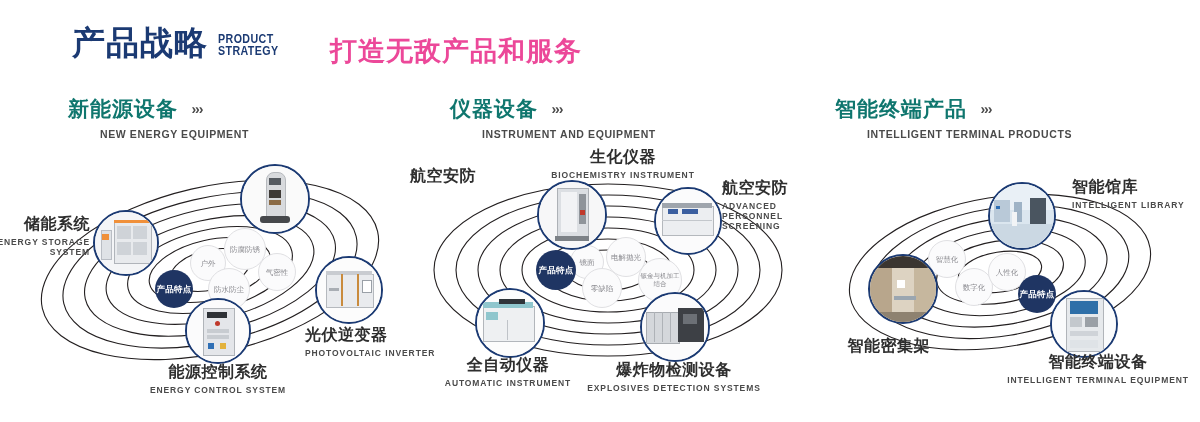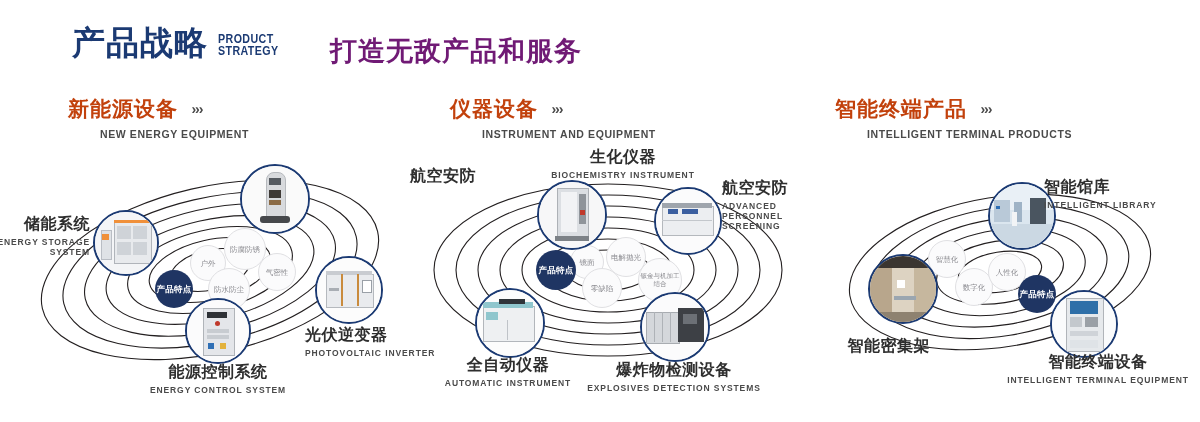--- a/index.html
+++ b/index.html
@@ -24,28 +24,28 @@
   .hdr-en{
     margin-left:10px;margin-bottom:2px;
     color:#1b3a73;font-weight:bold;
     font-size:13px;line-height:12px;letter-spacing:.5px;
     text-align:left;
     transform:scaleX(.82);transform-origin:left bottom;
     font-family:"Liberation Sans",sans-serif;
   }
   .hdr-sub{
     position:absolute;left:330px;top:33px;
-    font-size:27px;font-weight:bold;color:#701a75;letter-spacing:1px;
+    font-size:27px;font-weight:bold;color:#ec4899;letter-spacing:1px;
     font-family:"DejaVu Sans","Liberation Sans",sans-serif;
   }
 
   
   .sec-title{position:absolute;}
   .sec-cn{
-    font-size:21px;font-weight:bold;color:#c2410c;letter-spacing:1px;
+    font-size:21px;font-weight:bold;color:#0f766e;letter-spacing:1px;
     display:inline-block;vertical-align:middle;
     font-family:"DejaVu Sans","Liberation Sans",sans-serif;
   }
   .chev{display:inline-block;vertical-align:middle;margin-left:9px;color:#4a4a4a;
         font-size:14px;letter-spacing:-1px;font-weight:bold;}
   .sec-en{
     margin-top:5px;font-size:10.5px;color:#4a4a4a;letter-spacing:.6px;font-weight:bold;
     font-family:"Liberation Sans",sans-serif;
     margin-left:32px;
   }
@@ -294,21 +294,21 @@
       <div class="ph" style="background:#dbe6ef;">
         <div class="bx" style="left:0;top:0;width:64px;height:26px;background:#e9f0f6;"></div>
         <div class="bx" style="left:0;top:40px;width:64px;height:24px;background:#cbd8e3;"></div>
         <div class="bx" style="left:4px;top:16px;width:16px;height:22px;background:#b9c9d8;"></div>
         <div class="bx" style="left:24px;top:18px;width:8px;height:20px;background:#9fb3c6;"></div>
         <div class="bx" style="left:40px;top:14px;width:16px;height:26px;background:#4a5560;"></div>
         <div class="bx" style="left:22px;top:28px;width:5px;height:14px;background:#f2f4f6;"></div>
         <div class="bx" style="left:6px;top:22px;width:4px;height:3px;background:#2f6fb5;"></div>
       </div>
     </div>
-    <div class="lbl" style="left:244px;top:27px;">
+    <div class="lbl" style="left:272px;top:27px;">
       <div class="cn">智能馆库</div>
       <div class="en">INTELLIGENT LIBRARY</div>
     </div>
 
     <div class="node" style="left:68px;top:104px;width:66px;height:66px;">
       <div class="ph" style="background:#cdbfa9;">
         <div class="bx" style="left:0;top:0;width:66px;height:12px;background:#3a3530;"></div>
         <div class="bx" style="left:0;top:12px;width:22px;height:44px;background:#b8a68c;"></div>
         <div class="bx" style="left:22px;top:12px;width:22px;height:44px;background:#ddd3c2;"></div>
         <div class="bx" style="left:44px;top:12px;width:22px;height:44px;background:#c6b79e;"></div>

